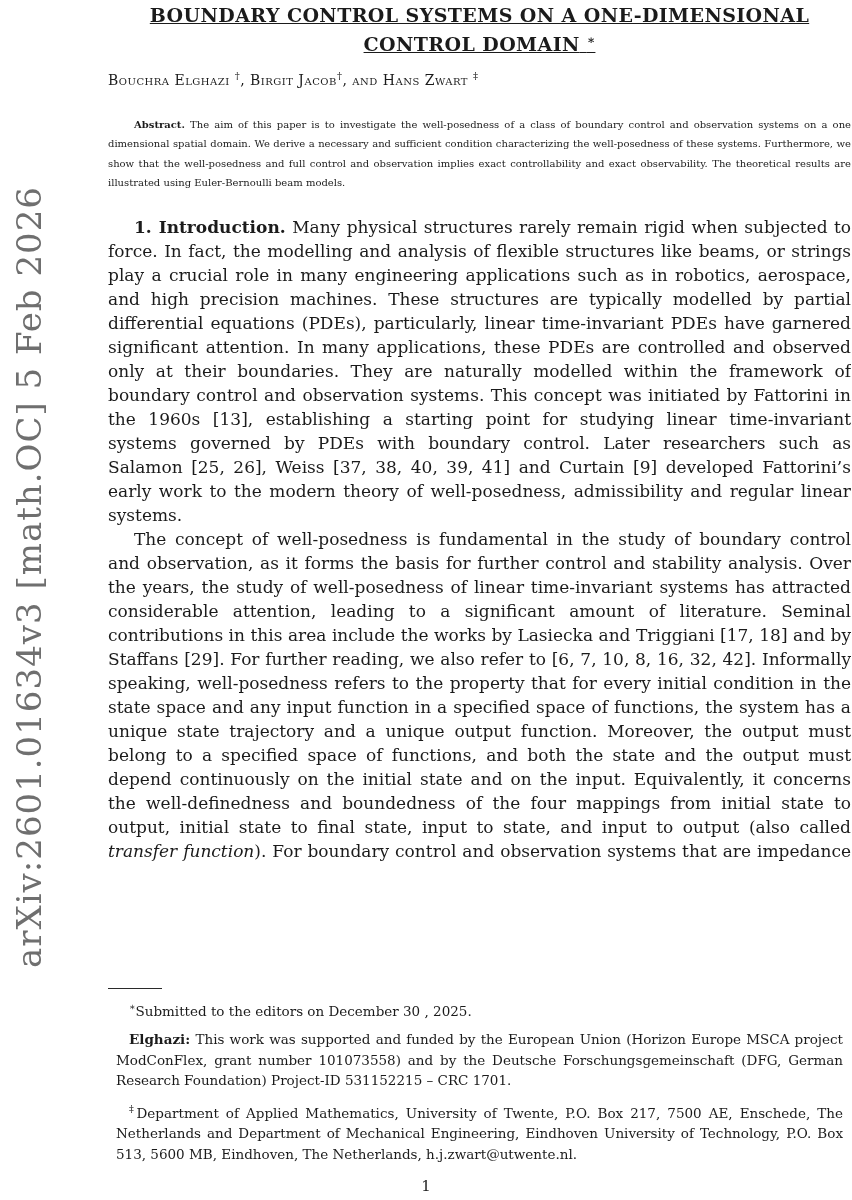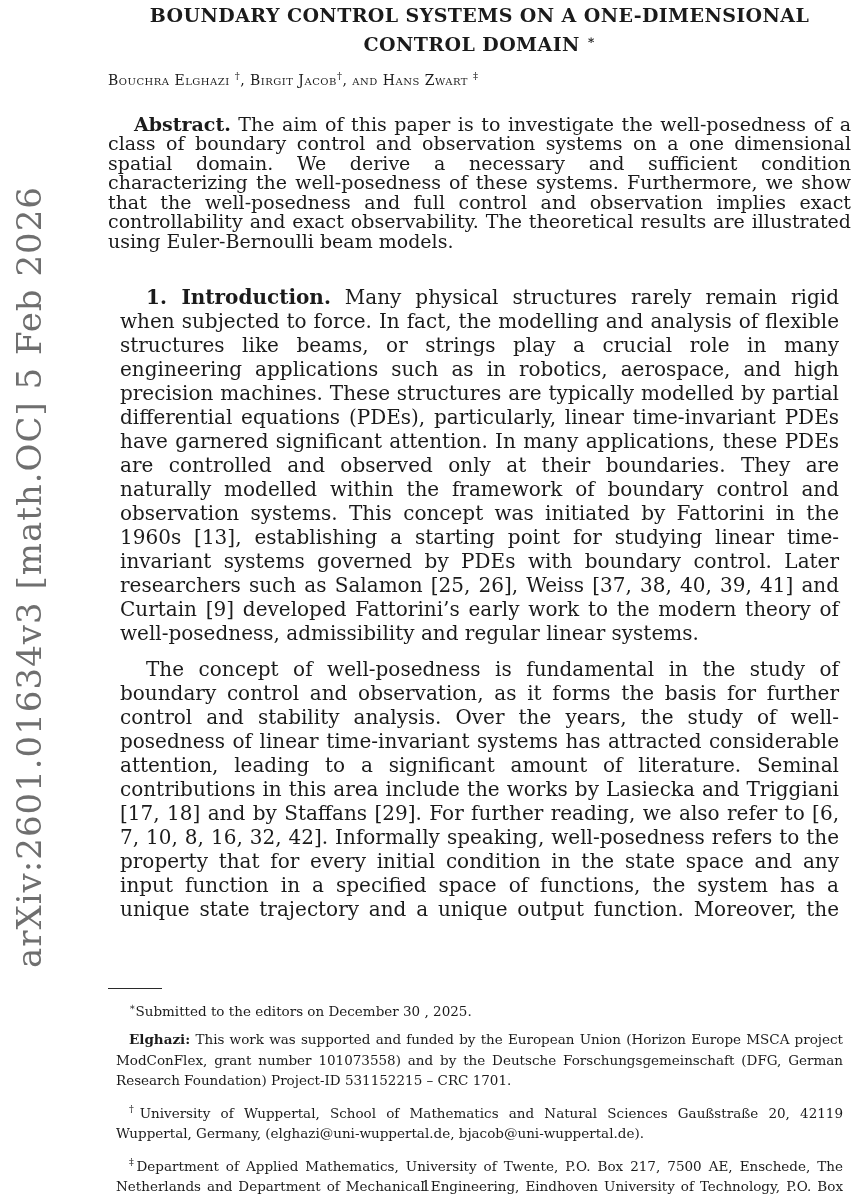--- a/index.html
+++ b/index.html
@@ -36,47 +36,48 @@
     width: 743px;
   }
   .title {
     margin: 0;
     padding-top: 3px;
     text-align: center;
     font-size: 19px;
     font-weight: bold;
     line-height: 25px;
     letter-spacing: 0.4px;
+    text-decoration: underline;
   }
   .title sup { font-size: 12px; }
   .authors {
     margin-top: 13px;
     font-size: 14px;
     font-variant: small-caps;
     letter-spacing: 0.5px;
   }
   .authors sup { font-size: 10px; font-variant: normal; }
   .small-block {
-    font-size: 19px;
+    font-size: 10px;
     line-height: 19.5px;
     text-align: justify;
     text-indent: 26px;
     margin: 0;
   }
   .abstract-block { margin-top: 27px; }
   .kw-block      { margin-top: 19px; }
   .msc-block     { margin-top: 24px; }
   .body-text {
     margin-top: 22px;
     max-height: 652px;
     overflow: hidden;
   }
   .body-para {
-    margin: 12px;
-    font-size: 20px;
+    margin: 0;
+    font-size: 17px;
     line-height: 24px;
     text-align: justify;
     text-indent: 26px;
   }
   .footnotes {
     position: absolute;
     left: 108px;
     top: 988px;
     width: 743px;
   }
@@ -140,19 +141,18 @@
         <span>The concept of well-posedness is fundamental in the study of boundary control and observation, as it forms the basis for further control and stability analysis. Over the years, the study of well-posedness of linear time-invariant systems has attracted considerable attention, leading to a significant amount of literature. Seminal contributions in this area include the works by Lasiecka and Triggiani [17, 18] and by Staffans [29]. For further reading, we also refer to [6, 7, 10, 8, 16, 32, 42]. Informally speaking, well-posedness refers to the property that for every initial condition in the state space and any input function in a specified space of functions, the system has a unique state trajectory and a unique output function. Moreover, the output must belong to a specified space of functions, and both the state and the output must depend continuously on the initial state and on the input. Equivalently, it concerns the well-definedness and boundedness of the four mappings from initial state to output, initial state to final state, input to state, and input to output (also called </span><i>transfer function</i><span>). For boundary control and observation systems that are impedance passive, there exists a simple way of characterizing the well-posedness. In fact, if the system is internally</span>
       </p>
     </div>
 
   </div>
 
   <div class="footnotes">
     <div class="fn-rule"></div>
     <p class="fn-para"><sup>∗</sup><span>Submitted to the editors on December 30 , 2025.</span></p>
     <p class="fn-para"><b>Elghazi:</b> <span>This work was supported and funded by the European Union (Horizon Europe MSCA project ModConFlex, grant number 101073558) and by the Deutsche Forschungsgemeinschaft (DFG, German Research Foundation) Project-ID 531152215 – CRC 1701.</span></p>
-    <p class="fn-para"><sup>†</sup><span>University of Wuppertal, School of Mathematics and Natural Sciences Gaußstraße 20, 42119 Wuppertal, Germany, (elghazi@uni-wuppertal.de, bjacob@uni-wuppertal.de).</span></p>
     <p class="fn-para"><sup>‡</sup><span>Department of Applied Mathematics, University of Twente, P.O. Box 217, 7500 AE, Enschede, The Netherlands and Department of Mechanical Engineering, Eindhoven University of Technology, P.O. Box 513, 5600 MB, Eindhoven, The Netherlands, h.j.zwart@utwente.nl.</span></p>
   </div>
 
   <div class="page-number">1</div>
 
 </div>
 
 </body></html>

